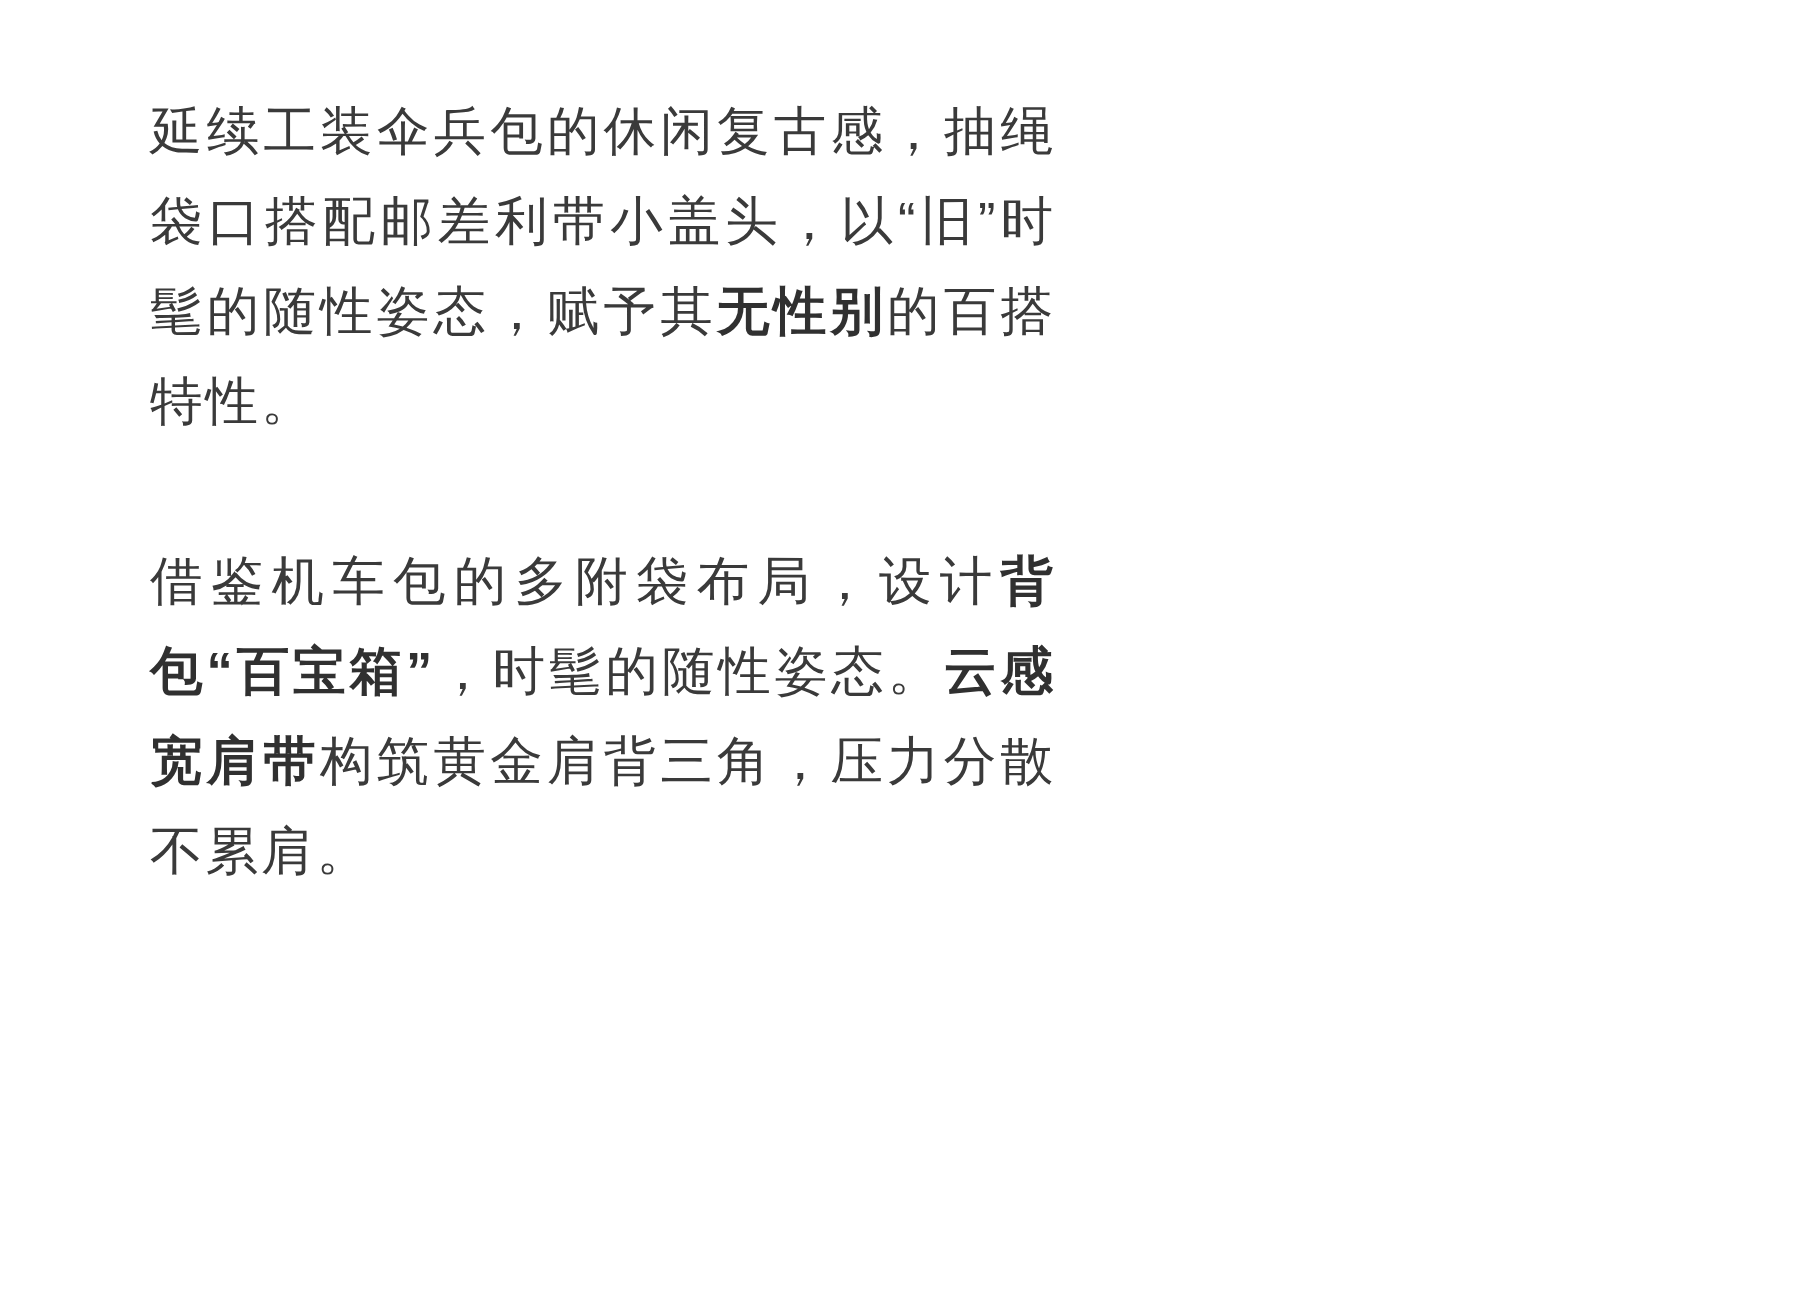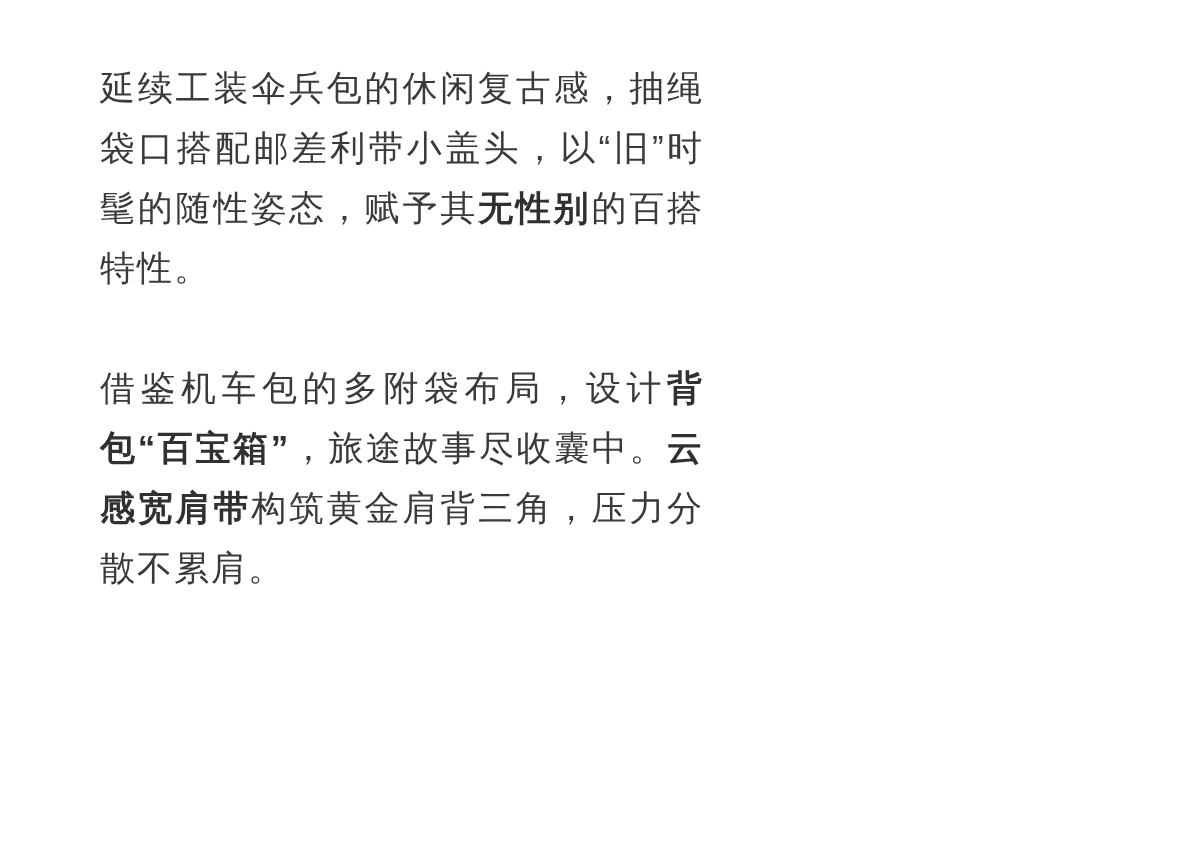--- a/index.html
+++ b/index.html
@@ -35,15 +35,15 @@
   }
 </style>
 </head>
 <body>
 
 <main class="content">
   <p class="para">
     <span class="seg">延续工装伞兵包的休闲复古感，抽绳袋口搭配邮差利带小盖头，以“旧”时髦的随性姿态，赋予其</span><span class="seg bold">无性别</span><span class="seg">的百搭特性。</span>
   </p>
   <p class="para">
-    <span class="seg">借鉴机车包的多附袋布局，设计</span><span class="seg bold">背包“百宝箱”</span><span class="seg">，旅途故事尽收囊中。</span><span class="seg bold">云感宽肩带</span><span class="seg">构筑黄金肩背三角，压力分散不累肩。</span>
+    <span class="seg">借鉴机车包的多附袋布局，设计</span><span class="seg bold">背包“百宝箱”</span><span class="seg">，时髦的随性姿态。</span><span class="seg bold">云感宽肩带</span><span class="seg">构筑黄金肩背三角，压力分散不累肩。</span>
   </p>
 </main>
 
 </body></html>

